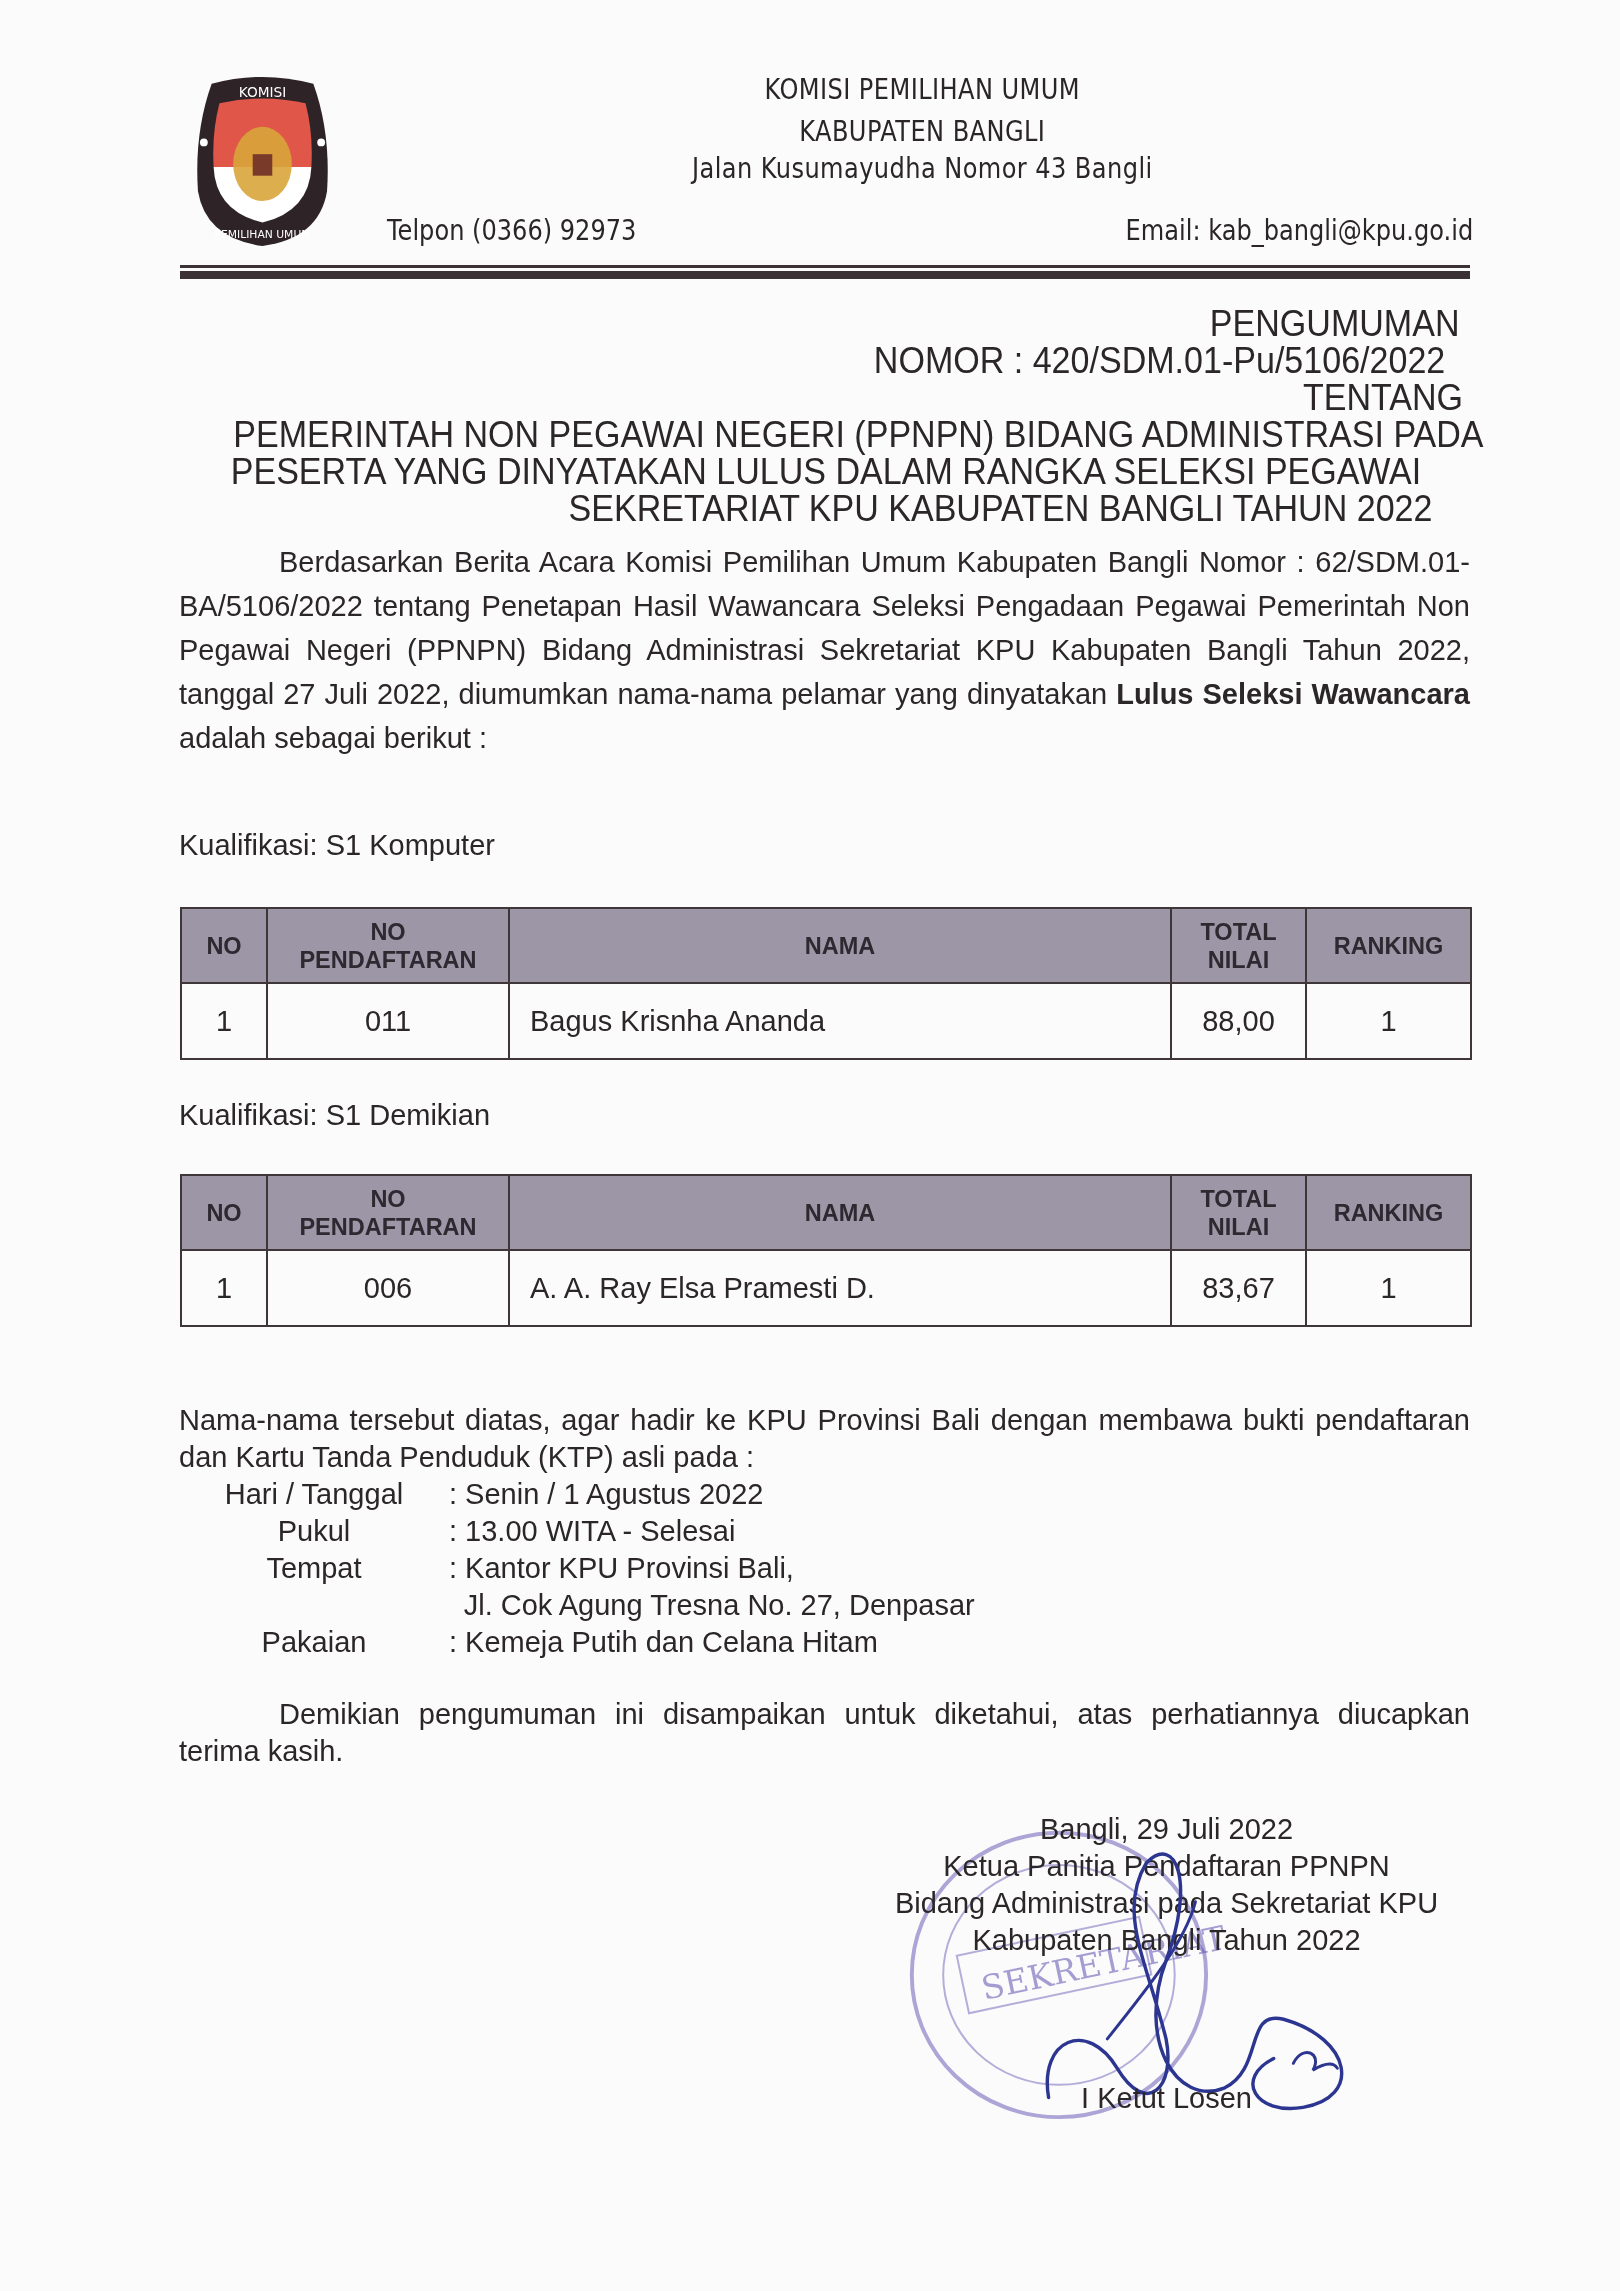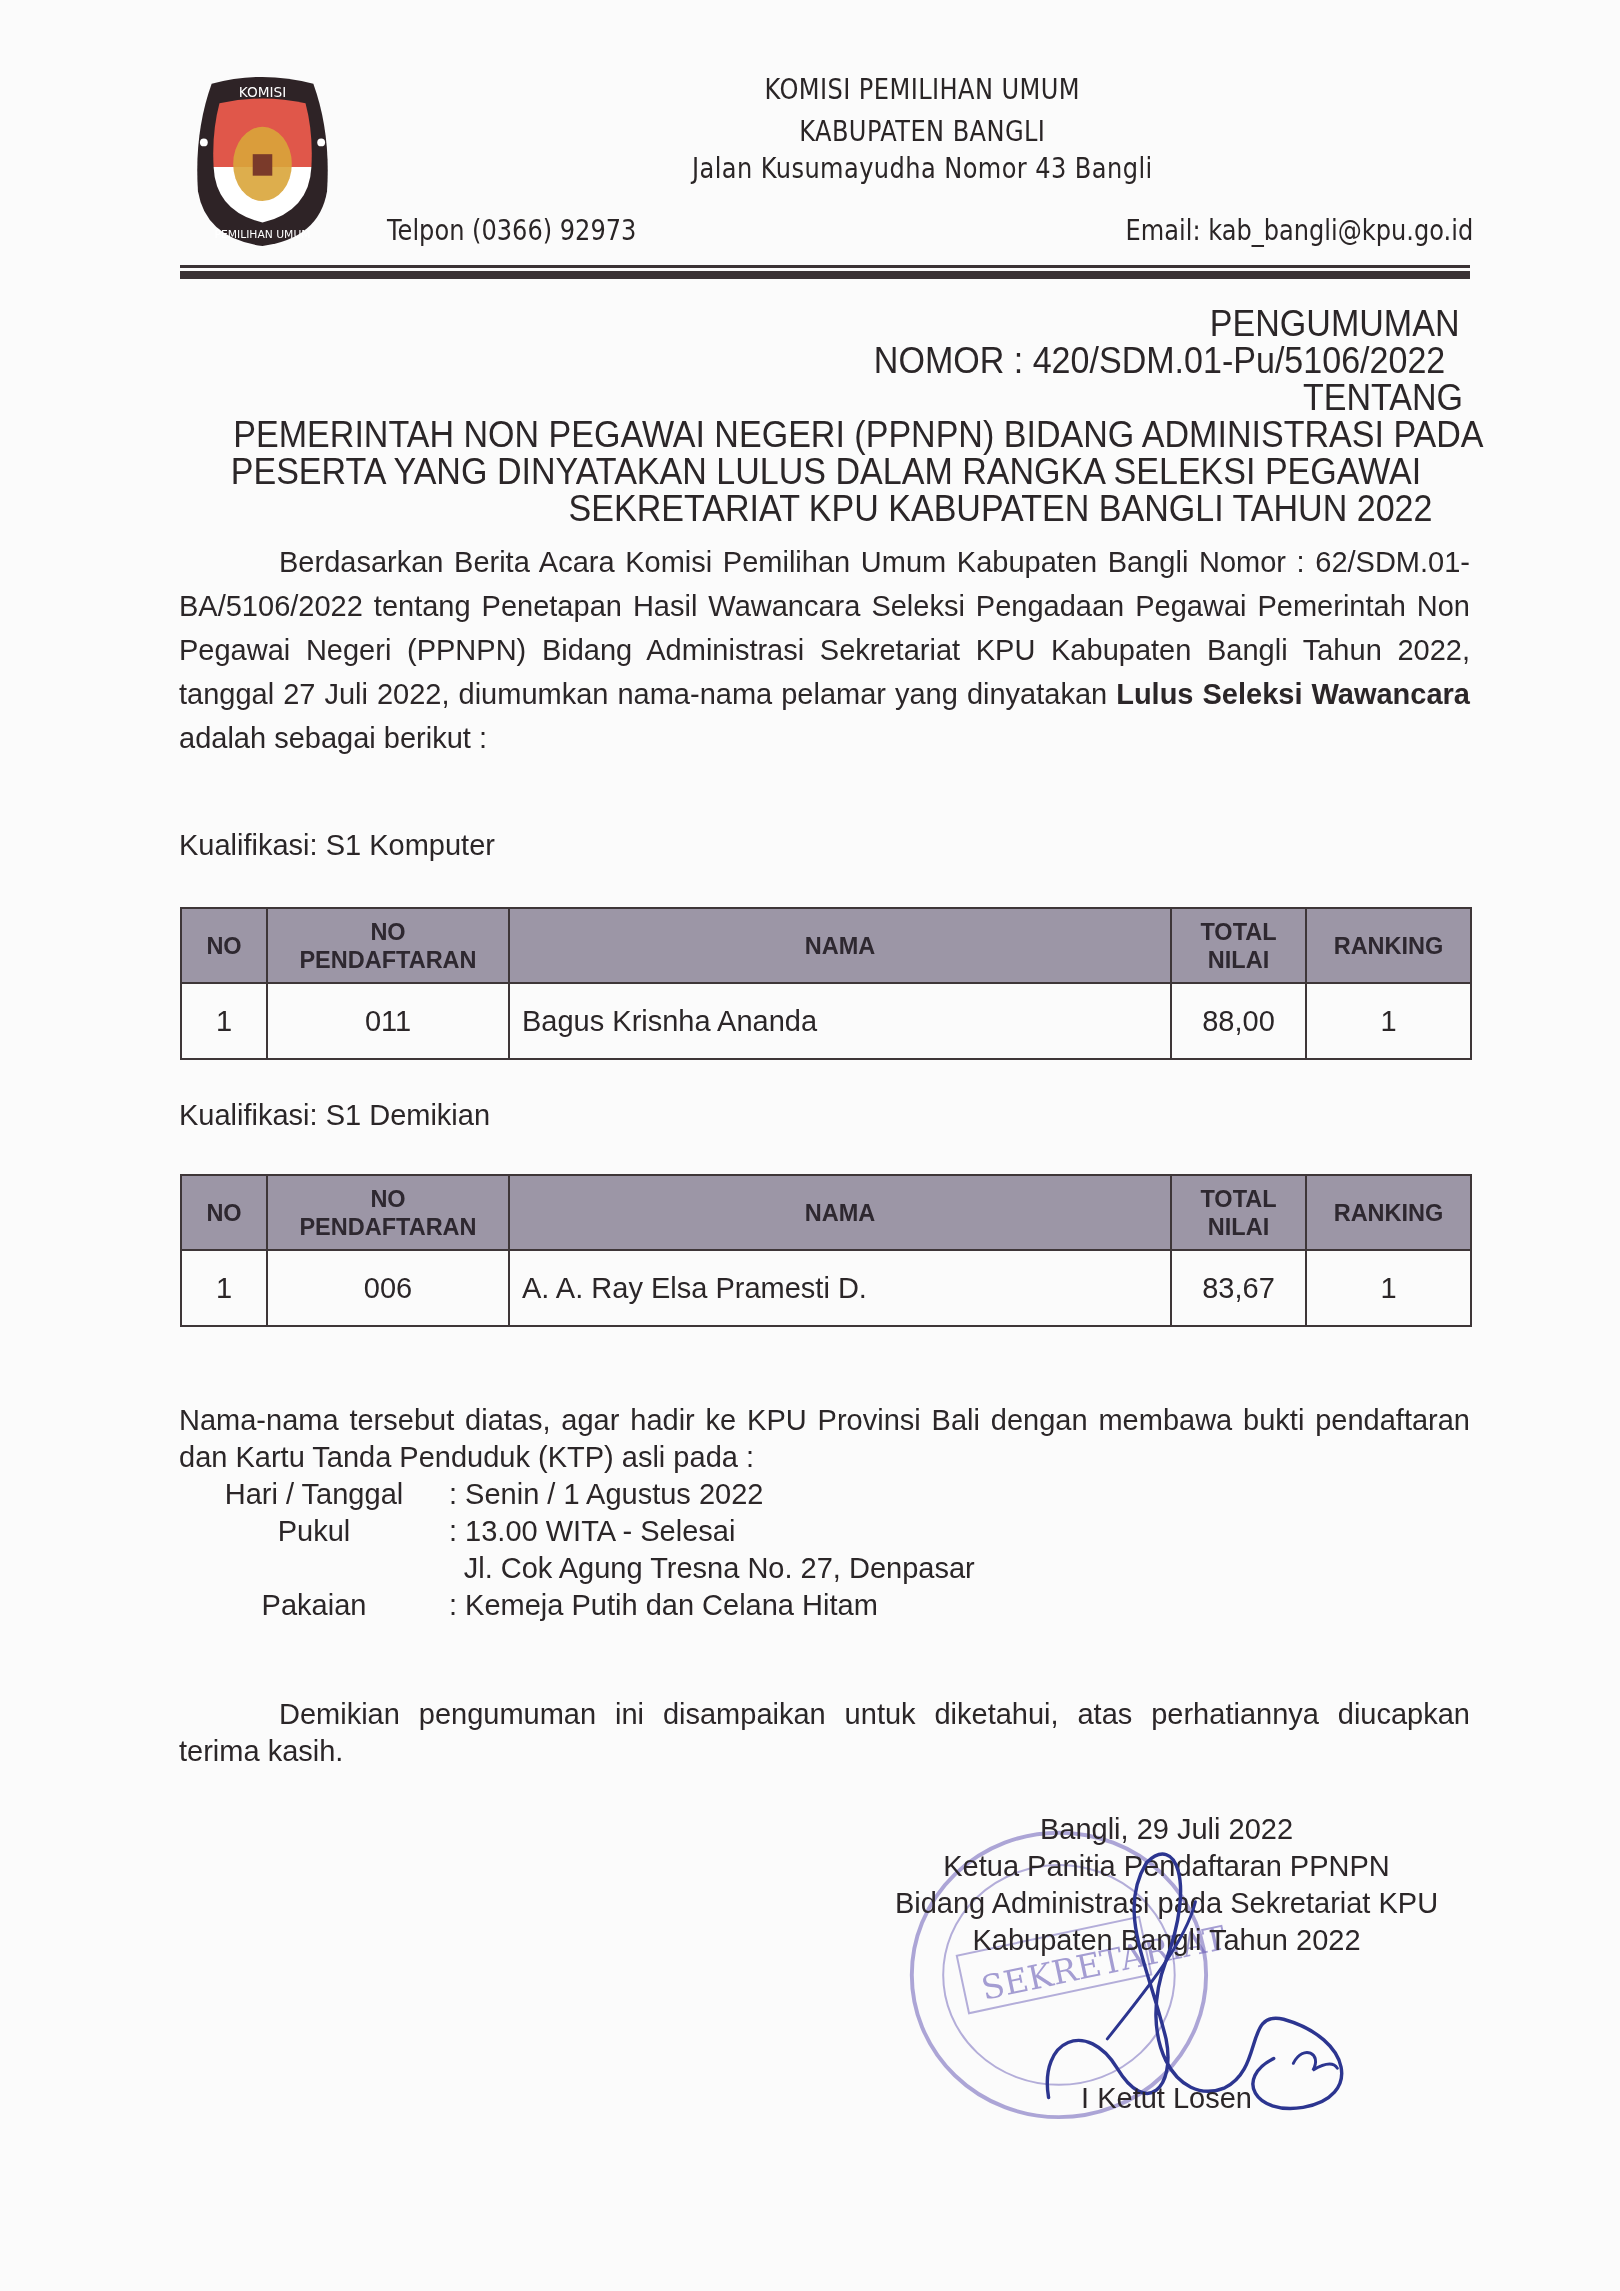--- a/index.html
+++ b/index.html
@@ -54,21 +54,21 @@
   
   table.res {
     position: absolute; left: 180px; width: 1290px;
     border-collapse: collapse; table-layout: fixed; font-size: 29px;
   }
   table.res th, table.res td { border: 2px solid #3e3638; text-align: center; padding: 0; }
   table.res th {
     background: #9c96a6; font-size: 23.5px; font-weight: bold; line-height: 28px; height: 73px; color: #2e2830;
   }
   table.res td { height: 74px; background: #fbfbfb; }
-  table.res td.name { text-align: left; padding-left: 12px; }
+  table.res td.name { text-align: left; padding-left: 20px; }
   .t1 { top: 907px; }
   .t2 { top: 1174px; }
 
   
   .info { left: 179px; font-size: 29px; line-height: 37px; }
   .info .row { display: flex; }
   .info .lbl { width: 270px; }
   .info .val { }
   .info-top { top: 1476px; text-align: center; }
 
@@ -173,20 +173,24 @@
 <div class="abs info info-top">
   <div class="row">
       <span class="lbl">Hari / Tanggal</span>
       <span class="val">: Senin / 1 Agustus 2022</span>
     </div>
   <div class="row">
       <span class="lbl">Pukul</span>
       <span class="val">: 13.00 WITA - Selesai</span>
     </div>
   <div class="row">
+      <span class="lbl">Tempat</span>
+      <span class="val">: Kantor KPU Provinsi Bali,</span>
+    </div>
+  <div class="row">
       <span class="lbl"></span>
       <span class="val" style="padding-left:14.7px">Jl. Cok Agung Tresna No. 27, Denpasar</span>
     </div>
   <div class="row">
       <span class="lbl">Pakaian</span>
       <span class="val">: Kemeja Putih dan Celana Hitam</span>
     </div>
 </div>
 
 <div class="abs para p-close"><span class="indent"></span><span>Demikian pengumuman ini disampaikan untuk diketahui, atas perhatiannya diucapkan terima kasih.</span></div>

